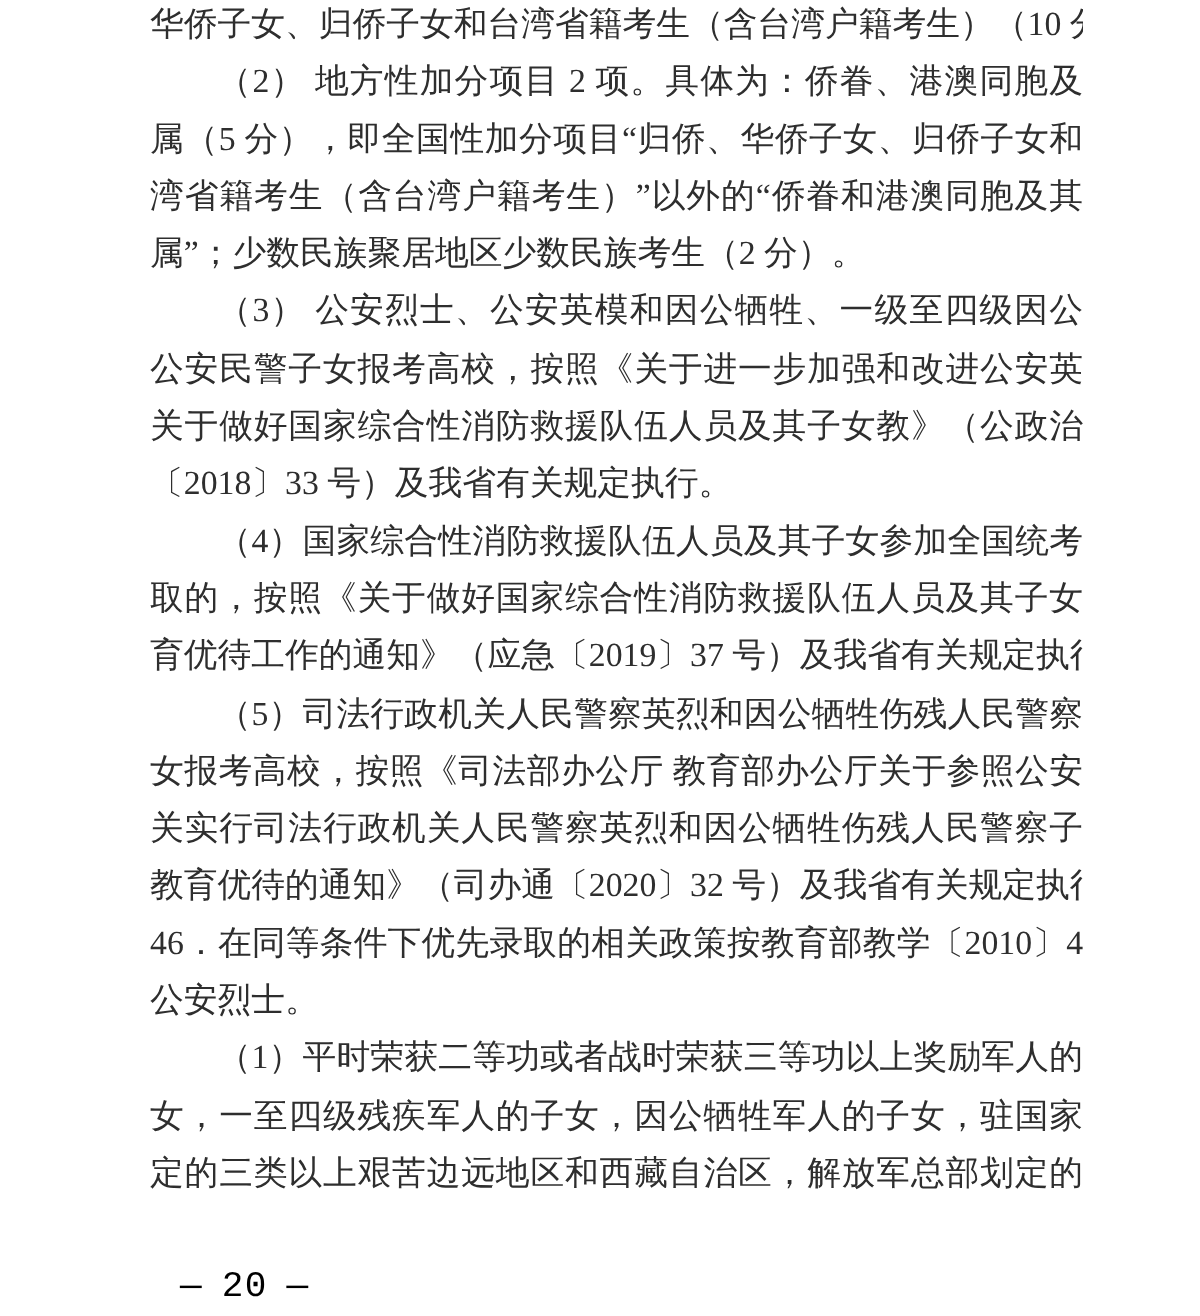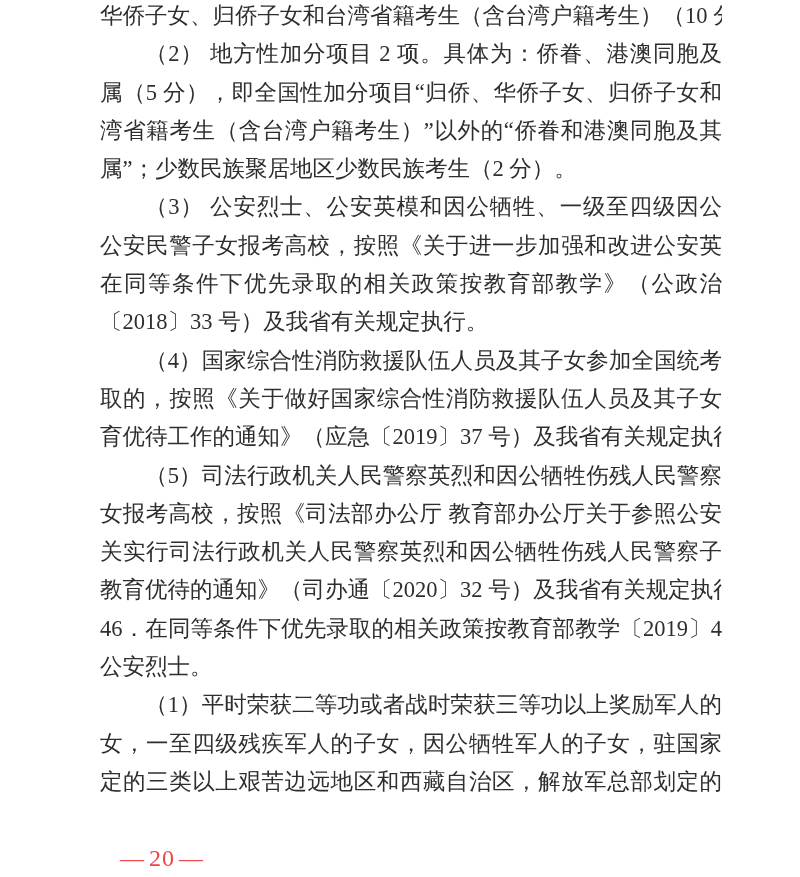--- a/index.html
+++ b/index.html
@@ -37,48 +37,48 @@
     text-align-last: justify;
     text-justify: inter-character;
   }
   .line.indent {
     text-indent: 45px;
   }
   .footer {
     position: absolute;
     left: 120px;
     top: 845px;
-    font-family: Liberation Serif, serif;
+    font-family: Liberation Mono, monospace;
     font-size: 24px;
-    color: #ef4444;
+    color: #000000;
     letter-spacing: 1px;
     word-spacing: -3px;
   }
 </style>
 </head>
 <body>
 
 <div class="page">
   <div class="doc-body">
       <div class="line">华侨子女、归侨子女和台湾省籍考生（含台湾户籍考生）（10 分）。</div>
       <div class="line indent stretch">（2） 地方性加分项目 2 项。具体为：侨眷、港澳同胞及其眷</div>
       <div class="line stretch">属（5 分），即全国性加分项目“归侨、华侨子女、归侨子女和台</div>
       <div class="line stretch">湾省籍考生（含台湾户籍考生）”以外的“侨眷和港澳同胞及其眷</div>
       <div class="line">属”；少数民族聚居地区少数民族考生（2 分）。</div>
       <div class="line indent stretch">（3） 公安烈士、公安英模和因公牺牲、一级至四级因公伤残</div>
       <div class="line stretch">公安民警子女报考高校，按照《关于进一步加强和改进公安英烈</div>
-      <div class="line stretch">在同等条件下优先录取的相关政策按教育部教学》（公政治</div>
+      <div class="line stretch">关于做好国家综合性消防救援队伍人员及其子女教》（公政治</div>
       <div class="line">〔2018〕33 号）及我省有关规定执行。</div>
       <div class="line indent stretch">（4）国家综合性消防救援队伍人员及其子女参加全国统考录</div>
       <div class="line stretch">取的，按照《关于做好国家综合性消防救援队伍人员及其子女教</div>
       <div class="line">育优待工作的通知》（应急〔2019〕37 号）及我省有关规定执行。</div>
       <div class="line indent stretch">（5）司法行政机关人民警察英烈和因公牺牲伤残人民警察子</div>
       <div class="line stretch">女报考高校，按照《司法部办公厅 教育部办公厅关于参照公安机</div>
       <div class="line stretch">关实行司法行政机关人民警察英烈和因公牺牲伤残人民警察子女</div>
       <div class="line">教育优待的通知》（司办通〔2020〕32 号）及我省有关规定执行。</div>
-      <div class="line stretch">46．在同等条件下优先录取的相关政策按教育部教学〔2019〕4</div>
+      <div class="line stretch">46．在同等条件下优先录取的相关政策按教育部教学〔2010〕4</div>
       <div class="line">公安烈士。</div>
       <div class="line indent stretch">（1）平时荣获二等功或者战时荣获三等功以上奖励军人的子</div>
       <div class="line stretch">女，一至四级残疾军人的子女，因公牺牲军人的子女，驻国家确</div>
       <div class="line stretch">定的三类以上艰苦边远地区和西藏自治区，解放军总部划定的二</div>
     </div>
   <div class="footer">— 20 —</div>
 </div>
 
 </body></html>

